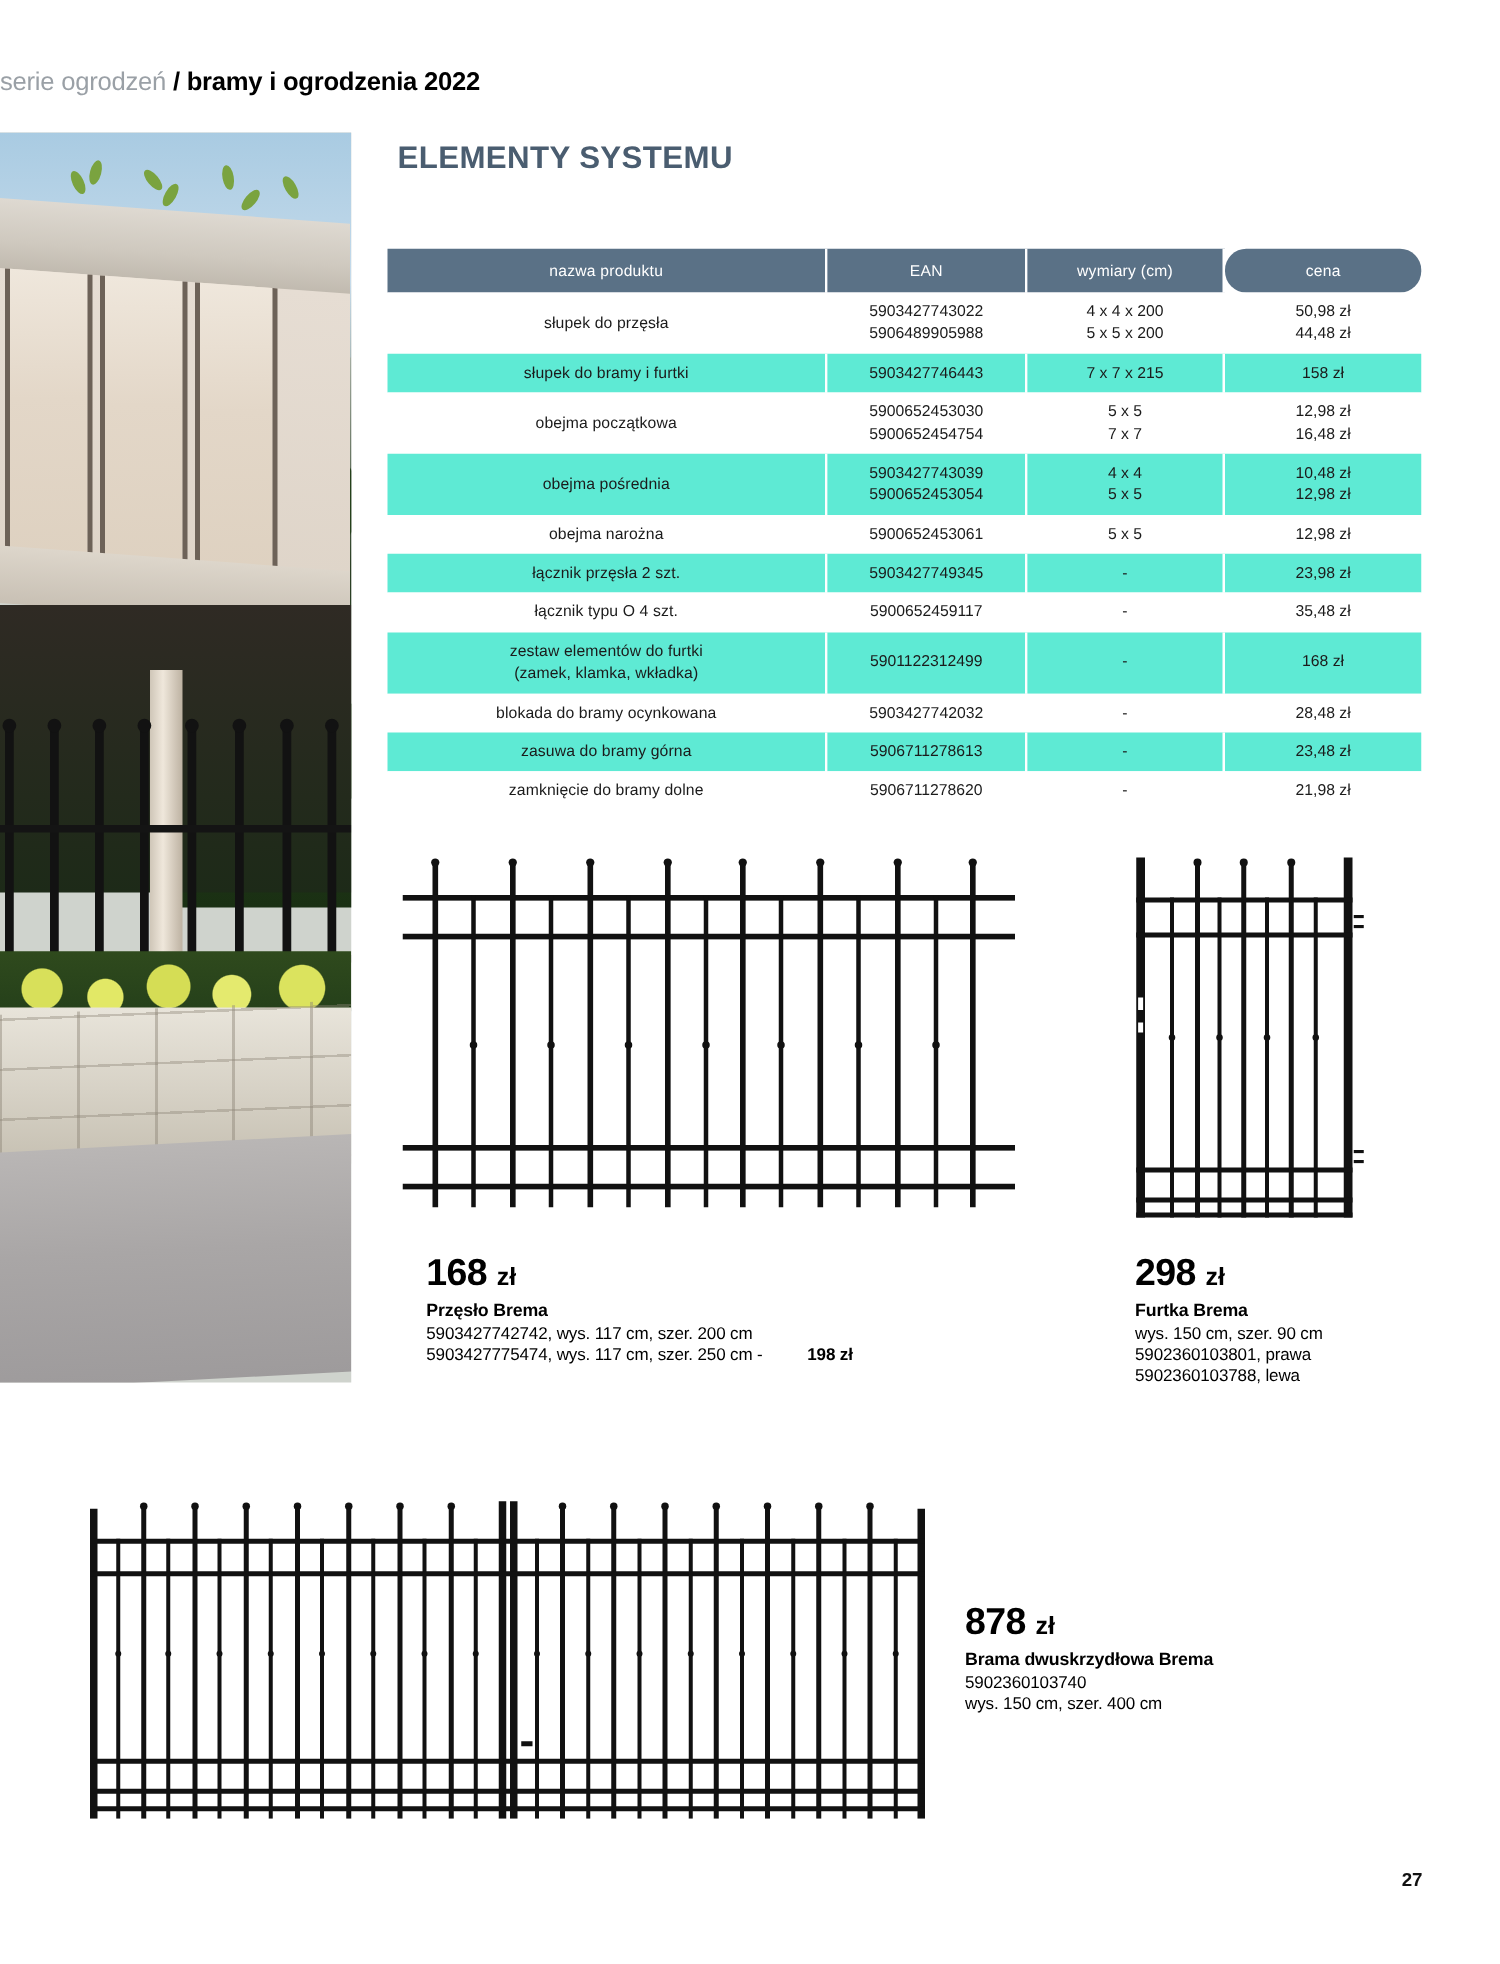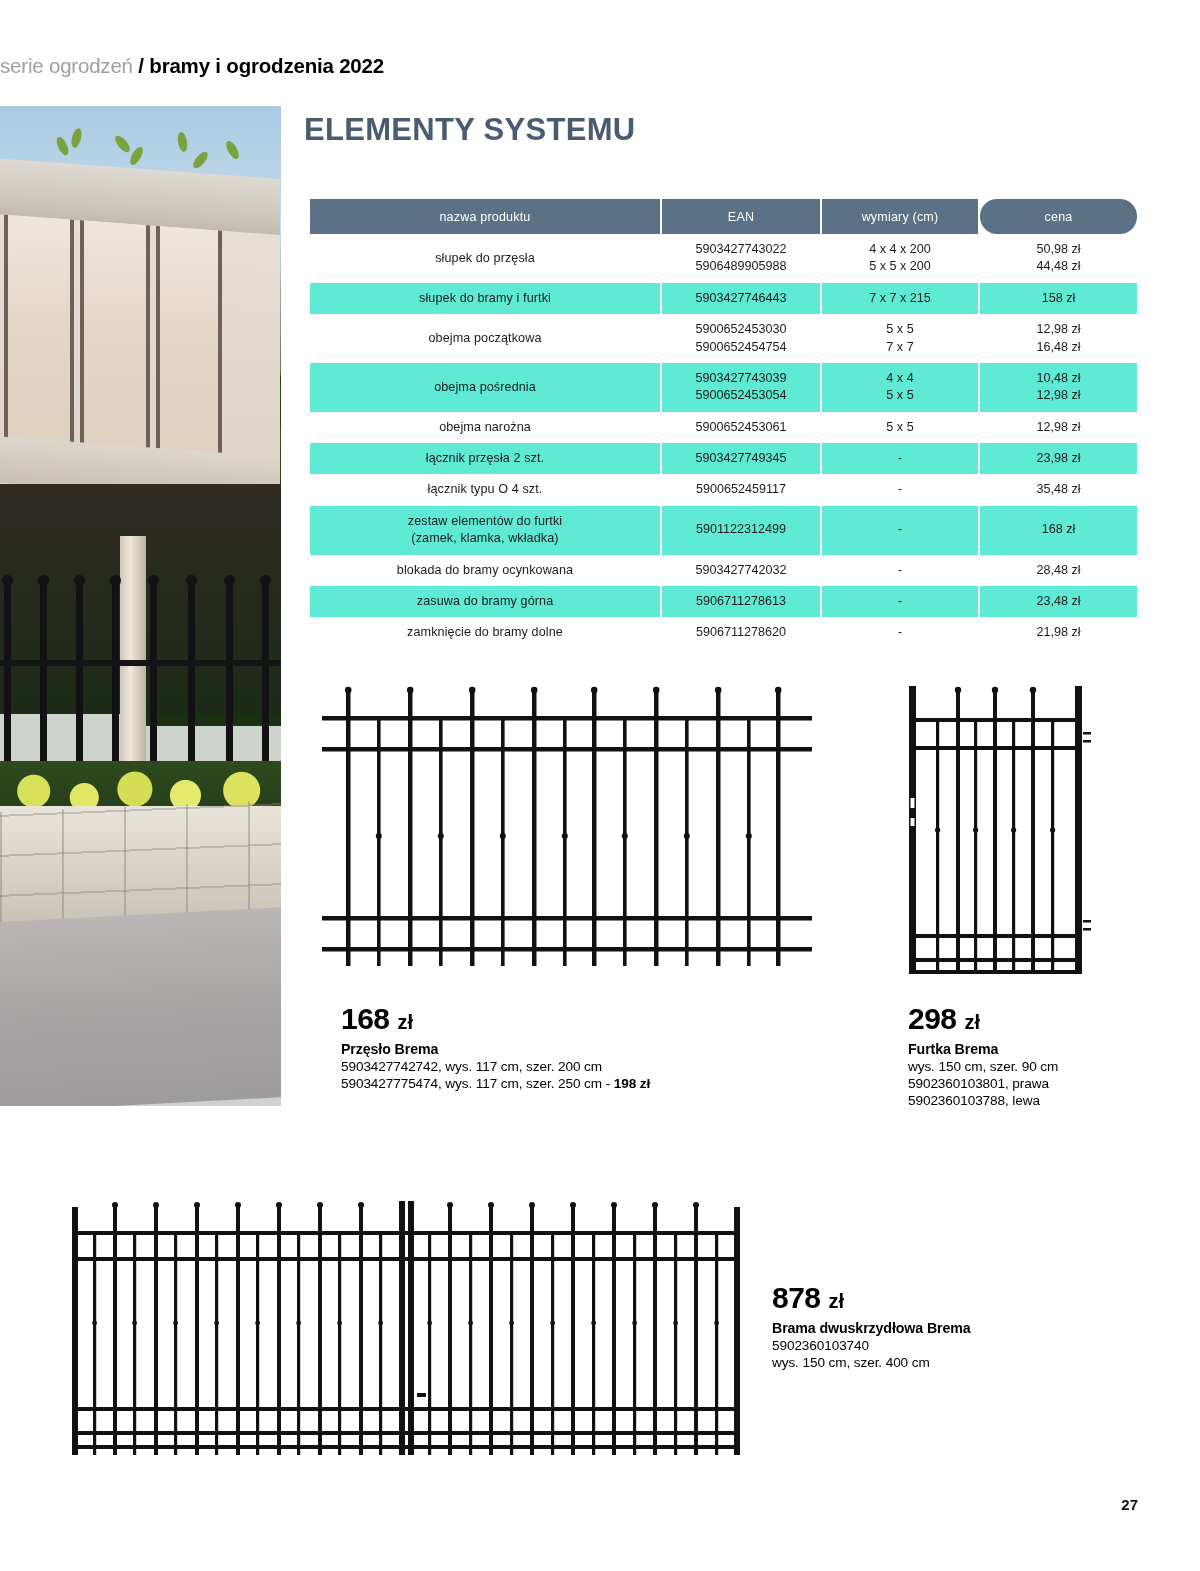--- a/index.html
+++ b/index.html
@@ -90,22 +90,22 @@
     transform:skewY(-2.4deg);
   }
   .ph-ground{
     position:absolute;left:0;top:816px;width:281px;height:190px;
     background:linear-gradient(180deg,#b9b6b5 0%,#a9a6a6 45%,#9e9b9c 100%);
     transform:skewY(-3deg);transform-origin:left top;
   }
 
   
   .section-title{
-    position:absolute;left:304px;top:112px;
-    font-size:31px;font-weight:600;letter-spacing:.3px;color:#4a5d70;
+    position:absolute;left:318px;top:112px;
+    font-size:25px;font-weight:600;letter-spacing:.3px;color:#4a5d70;
   }
 
   
   .tbl{
     position:absolute;left:310px;top:172px;width:827px;
     border-collapse:separate;border-spacing:0;
     table-layout:fixed;
     margin-top:27px;
   }
   .tbl col.c1{width:352px;}
@@ -131,21 +131,21 @@
   
   .drawing{position:absolute;}
   .drawing svg{display:block;}
 
   
   .cap{position:absolute;color:#000;}
   .cap .price{font-size:30px;font-weight:700;letter-spacing:-0.5px;line-height:1;}
   .cap .price .cur{font-size:20px;font-weight:600;letter-spacing:0;}
   .cap .name{font-size:14.2px;font-weight:700;margin-top:7px;letter-spacing:-.1px;}
   .cap .line{font-size:13.6px;font-weight:400;margin-top:2px;letter-spacing:-.1px;}
-  .cap .line b{font-weight:700;}
+  .cap .line b{font-weight:700;margin-left:32px;}
 
   
   .pageno{
     position:absolute;right:62px;top:1496px;
     font-size:15px;font-weight:700;color:#111;margin-left:20px;
   }
 </style>
 </head>
 <body>
 

